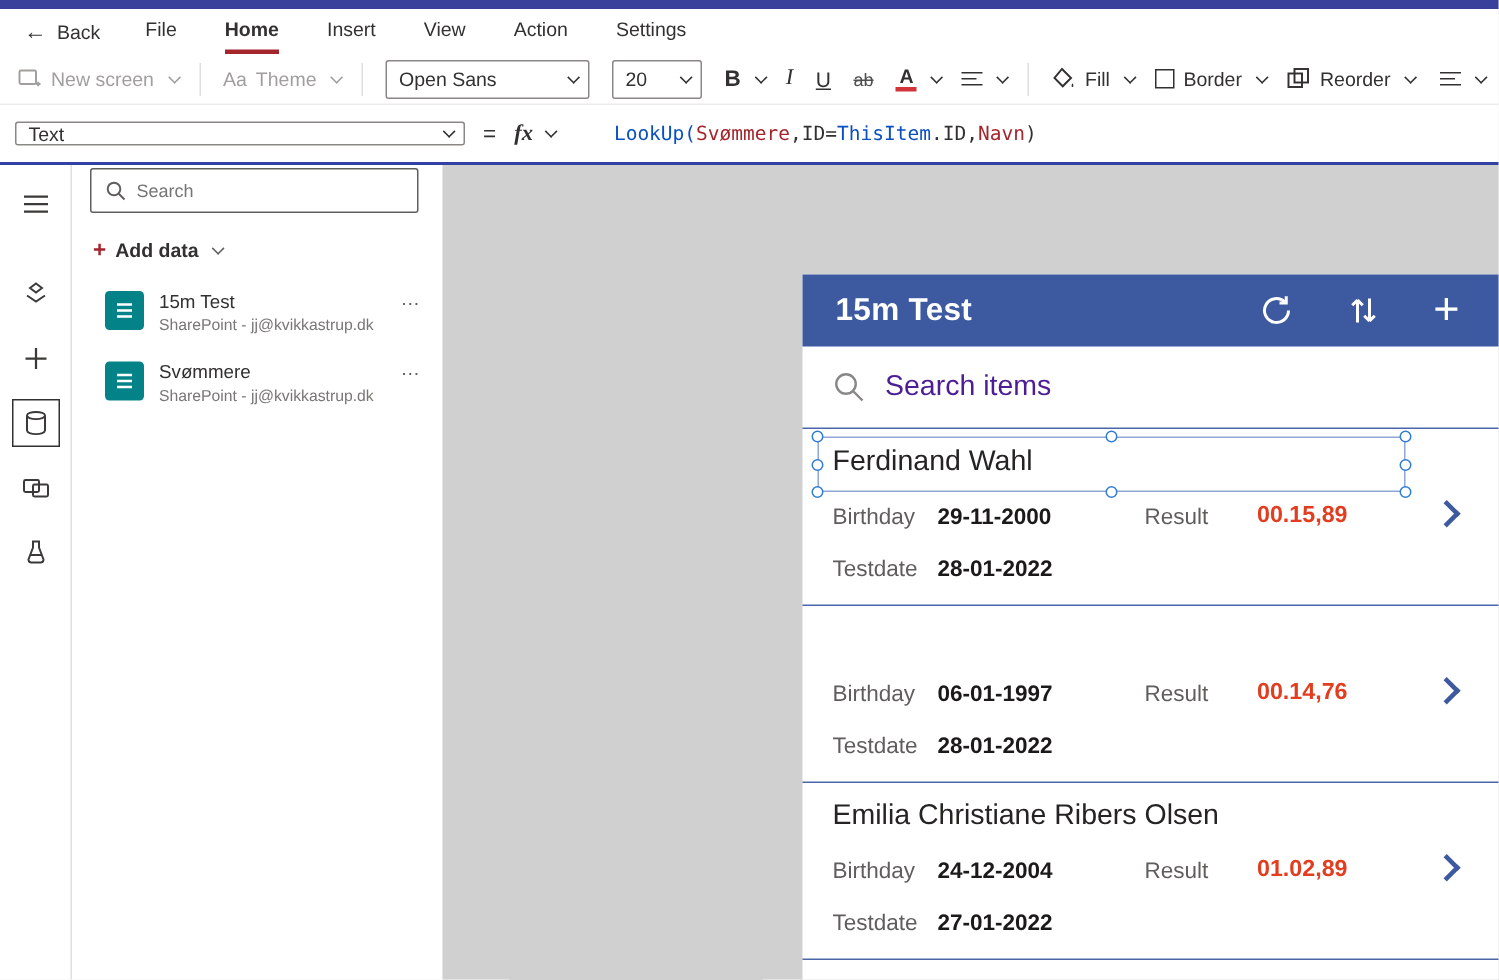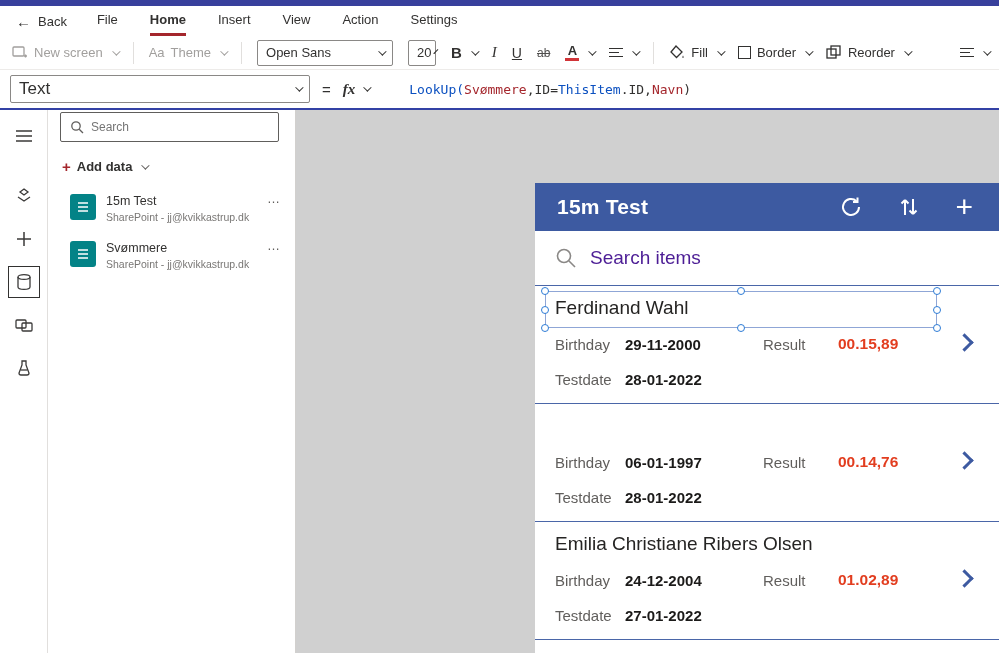--- a/index.html
+++ b/index.html
@@ -21,38 +21,38 @@
     border-bottom:1px solid #edebe9; display:flex; align-items:center; gap:15px;
     padding:0 10px 0 12px; font-size:13px; white-space:nowrap; }
   .tb-group { display:flex; align-items:center; gap:6px; flex:0 0 auto; cursor:pointer; }
   .tb-group.disabled { color:#a19f9d; }
   .tb-divider { width:1px; height:22px; background:#e1dfdd; flex:0 0 auto; }
   .chev { display:inline-block; width:6px; height:6px; border-right:1.4px solid currentColor;
     border-bottom:1.4px solid currentColor; transform:rotate(45deg) translateY(-2px); margin-left:3px; }
   .select-box { display:flex; align-items:center; justify-content:space-between;
     border:1px solid #8a8886; border-radius:2px; height:26px; padding:0 8px; cursor:pointer; }
   .font-select { width:136px; }
-  .size-select { width:28px; }
+  .size-select { width:60px; }
   .fmt-b { font-weight:800; font-size:15px; }
   .fmt-i { font-style:italic; font-family:"Liberation Serif", serif; font-size:15px; }
   .fmt-u { text-decoration:underline; font-size:14px; }
   .fmt-s { text-decoration:line-through; font-size:12px; color:#4f4e4d; }
   .fc-stack { display:inline-flex; flex-direction:column; align-items:center; line-height:1; }
   .fc-a { font-size:13px; font-weight:700; }
   .fc-bar { width:14px; height:3px; background:#d13438; margin-top:1px; }
   .icon-lines { display:inline-flex; flex-direction:column; gap:2.5px; }
   .icon-lines i { display:block; height:1.6px; background:currentColor; }
   .il-1{width:14px;} .il-2{width:10px;} .il-3{width:14px;}
   .mini-square { display:inline-block; width:13px; height:13px; border:1.5px solid currentColor; }
   .tb-right { margin-left:auto; }
 
   
   .formula-bar { position:absolute; top:70px; left:0; width:999px; height:38px; background:#fff;
     display:flex; align-items:center; gap:12px; padding:0 10px; }
-  .prop-select { width:300px; height:28px; font-size:17px; }
+  .prop-select { width:300px; height:16px; font-size:13px; }
   .equals { font-size:15px; color:#323130; }
   .fx-group { display:flex; align-items:center; gap:5px; cursor:pointer;justify-content:center; }
   .fx-label { font-style:italic; font-family:"Liberation Serif", serif; font-size:15px; font-weight:600; }
   .formula-text { margin-left:28px; font-family:"DejaVu Sans Mono", monospace; font-size:13px; cursor:text; }
   .seg-fn { color:#0b50c0; }
   .seg-entity { color:#a4262c; }
   .seg-plain { color:#323130;margin-top:43px; }
   .formula-underline { position:absolute; top:108px; left:0; width:999px; height:2px; background:#3341a5; }
 
   

